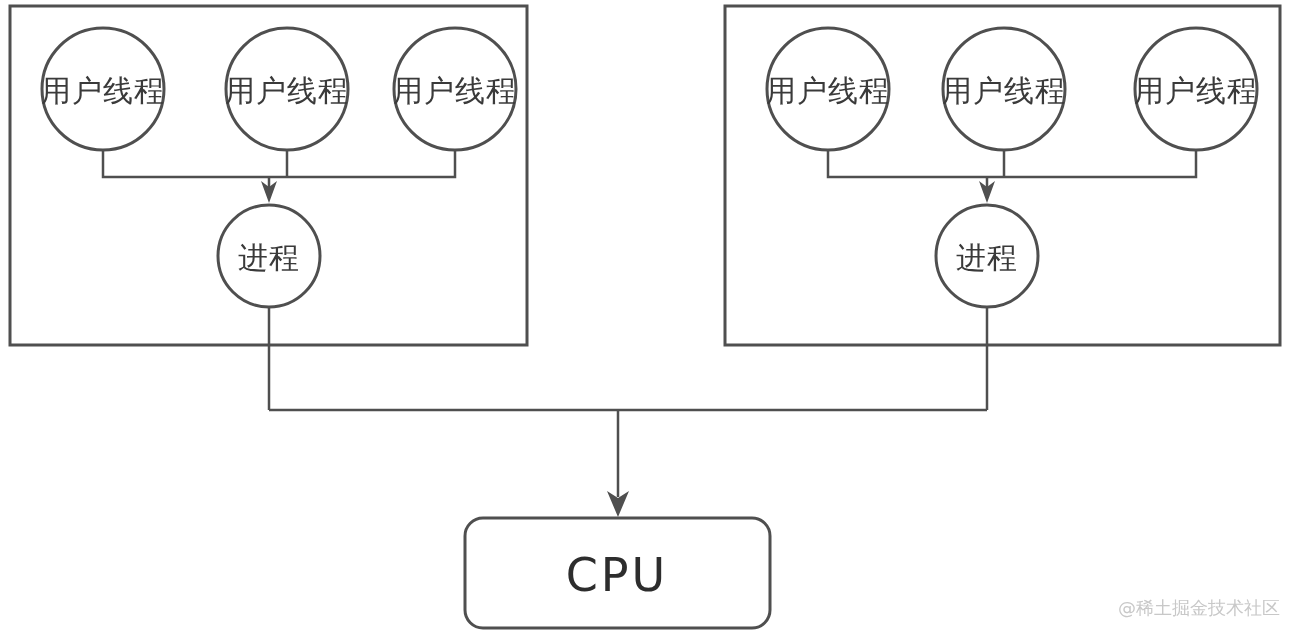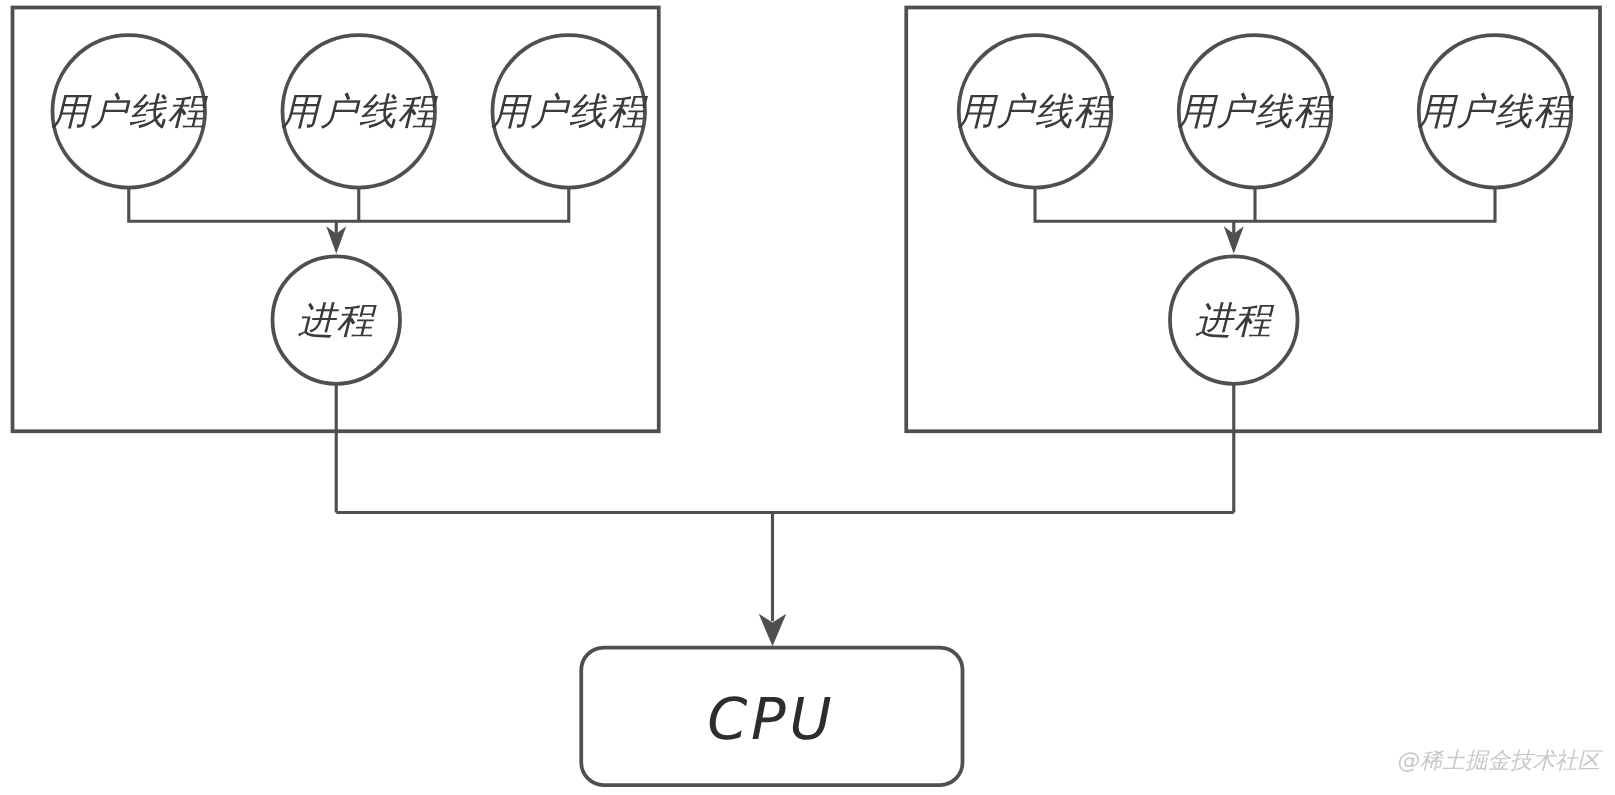--- a/index.html
+++ b/index.html
@@ -13,21 +13,20 @@
     margin: 0;
     padding: 0;
     background: var(--bg);
   }
   .stage {
     position: relative;
     width: 1292px;
     height: 636px;
     background: var(--bg);
     overflow: hidden;
-    font-style: italic;
   }
   svg { display: block; }
   .box {
     fill: var(--bg);
     stroke: var(--stroke);
     stroke-width: 3;
   }
   .circle {
     fill: var(--bg);
     stroke: var(--stroke);

